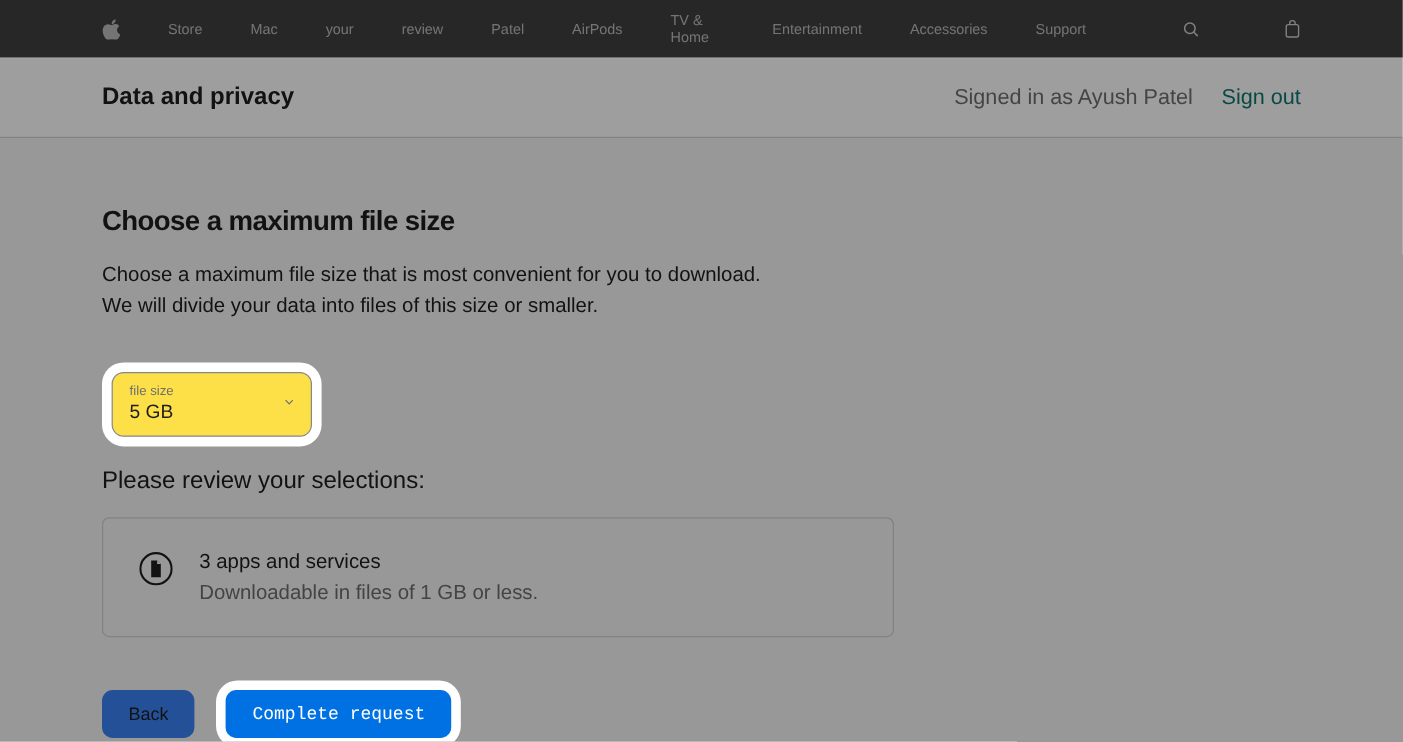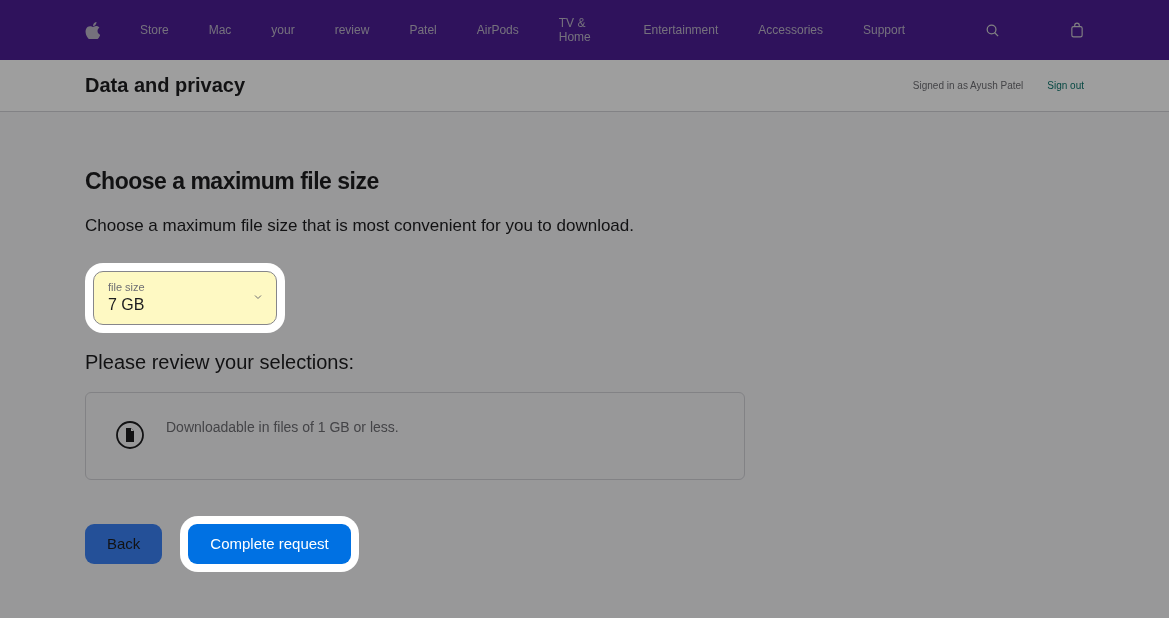--- a/index.html
+++ b/index.html
@@ -9,22 +9,22 @@
       font-family: -apple-system, BlinkMacSystemFont, "Segoe UI", Helvetica, Arial, sans-serif;
     }
     body {
       width: 1169px;
       height: 618px;
       background: #f5f5f7;
       position: relative;
       overflow: hidden;
     }
     .global-nav {
-      height: 60px;
-      background: #4c1d95;
+      height: 48px;
+      background: #404040;
       display: flex;
       align-items: center;
       padding: 0 85px;
       gap: 40px;
     }
     .global-nav a {
       color: #d1d1d3;
       font-size: 12px;
       text-decoration: none;
       cursor: pointer;
@@ -37,38 +37,38 @@
     .nav-spacer {
       flex: 1;
     }
     .nav-icon {
       color: #d1d1d3;
       display: flex;
       align-items: center;
       cursor: pointer;
     }
     .sub-header {
-      height: 52px;
+      height: 67px;
       background: #fff;
       border-bottom: 1px solid #d2d2d7;
       display: flex;
       align-items: center;
       padding: 0 85px;
     }
     .sub-header-title {
       font-size: 20px;
       font-weight: 600;
       color: #1d1d1f;
     }
     .sub-header-right {
       margin-left: auto;
       display: flex;
       align-items: center;
       gap: 24px;
-      font-size: 10px;
+      font-size: 18px;
     }
     .signed-in-text {
       color: #6e6e73;
     }
     .sign-out {
       color: #0f766e;
       font-weight: 500;
       cursor: pointer;
     }
     .content {
@@ -79,36 +79,36 @@
       font-size: 23px;
       font-weight: 600;
       color: #1d1d1f;
       letter-spacing: -0.5px;
       margin-bottom: 18px;
     }
     .page-desc {
       font-size: 17px;
       color: #1d1d1f;
       line-height: 1.5;
-      margin-bottom: 24px;
+      margin-bottom: 35px;
     }
     .select-highlight-wrap {
       display: inline-block;
       padding: 8px;
       background: #fff;
       border-radius: 18px;
       margin-bottom: 18px;
     }
     .select-box {
       position: relative;
-      width: 184px;
+      width: 167px;
       height: 54px;
       border: 1px solid #86868b;
       border-radius: 10px;
-      background: #fef9c3;
+      background: #fde047;
       padding: 8px 36px 8px 14px;
       display: flex;
       flex-direction: column;
       justify-content: center;
       cursor: pointer;
     }
     .select-label {
       font-size: 11px;
       color: #6e6e73;
       line-height: 1;
@@ -143,21 +143,21 @@
     .review-icon {
       flex-shrink: 0;
       margin-top: 2px;
     }
     .review-text-title {
       font-size: 17px;
       color: #1d1d1f;
       margin-bottom: 6px;
     }
     .review-text-sub {
-      font-size: 14px;
+      font-size: 17px;
       color: #6e6e73;
     }
     .button-row {
       display: flex;
       align-items: center;
       gap: 0;
     }
     .btn-back {
       height: 40px;
       padding: 0 22px;
@@ -177,20 +177,21 @@
     }
     .btn-primary {
       height: 40px;
       padding: 0 22px;
       background: #0071e3;
       color: #fff;
       border: none;
       border-radius: 9px;
       font-size: 15px;
       cursor: pointer;
+      font-family: Liberation Mono, monospace;
     }
     .overlay {
       position: absolute;
       inset: 0;
       background: rgba(0,0,0,0.38);
       pointer-events: none;
       z-index: 5;
     }
     .hl {
       position: relative;
@@ -236,45 +237,47 @@
   <div class="sub-header-right">
     <span class="signed-in-text">Signed in as Ayush Patel</span>
     <span class="sign-out">Sign out</span>
   </div>
 </div>
 
 <div class="content">
   <h1 class="page-title">Choose a maximum file size</h1>
   <p class="page-desc">
     <span>Choose a maximum file size that is most convenient for you to download.</span><br>
+    <span>We will divide your data into files of this size or smaller.</span>
   </p>
 
   <div class="select-highlight-wrap hl">
     <div class="select-box">
       <div class="select-label">file size</div>
-      <div class="select-value">7 GB</div>
+      <div class="select-value">5 GB</div>
       <span class="select-chevron">
         <svg width="12" height="12" viewBox="0 0 24 24" fill="none" stroke="currentColor" stroke-width="2">
             <polyline points="6 9 12 15 18 9"></polyline>
           </svg>
       </span>
     </div>
   </div>
 
   <div class="review-label">Please review your selections:</div>
 
   <div class="review-box">
     <span class="review-icon">
       <svg width="28" height="28" viewBox="0 0 28 28">
           <circle cx="14" cy="14" r="13" fill="none" stroke="#1d1d1f" stroke-width="1.8"></circle>
           <path d="M10 7h5l3 3v11H10z" fill="#1d1d1f"></path>
           <path d="M15 7v3h3" fill="#fff"></path>
         </svg>
     </span>
     <div>
+      <div class="review-text-title">3 apps and services</div>
       <div class="review-text-sub">Downloadable in files of 1 GB or less.</div>
     </div>
   </div>
 
   <div class="button-row">
     <button class="btn-back">Back</button>
     <div class="btn-primary-wrap hl">
       <button class="btn-primary">Complete request</button>
     </div>
   </div>

